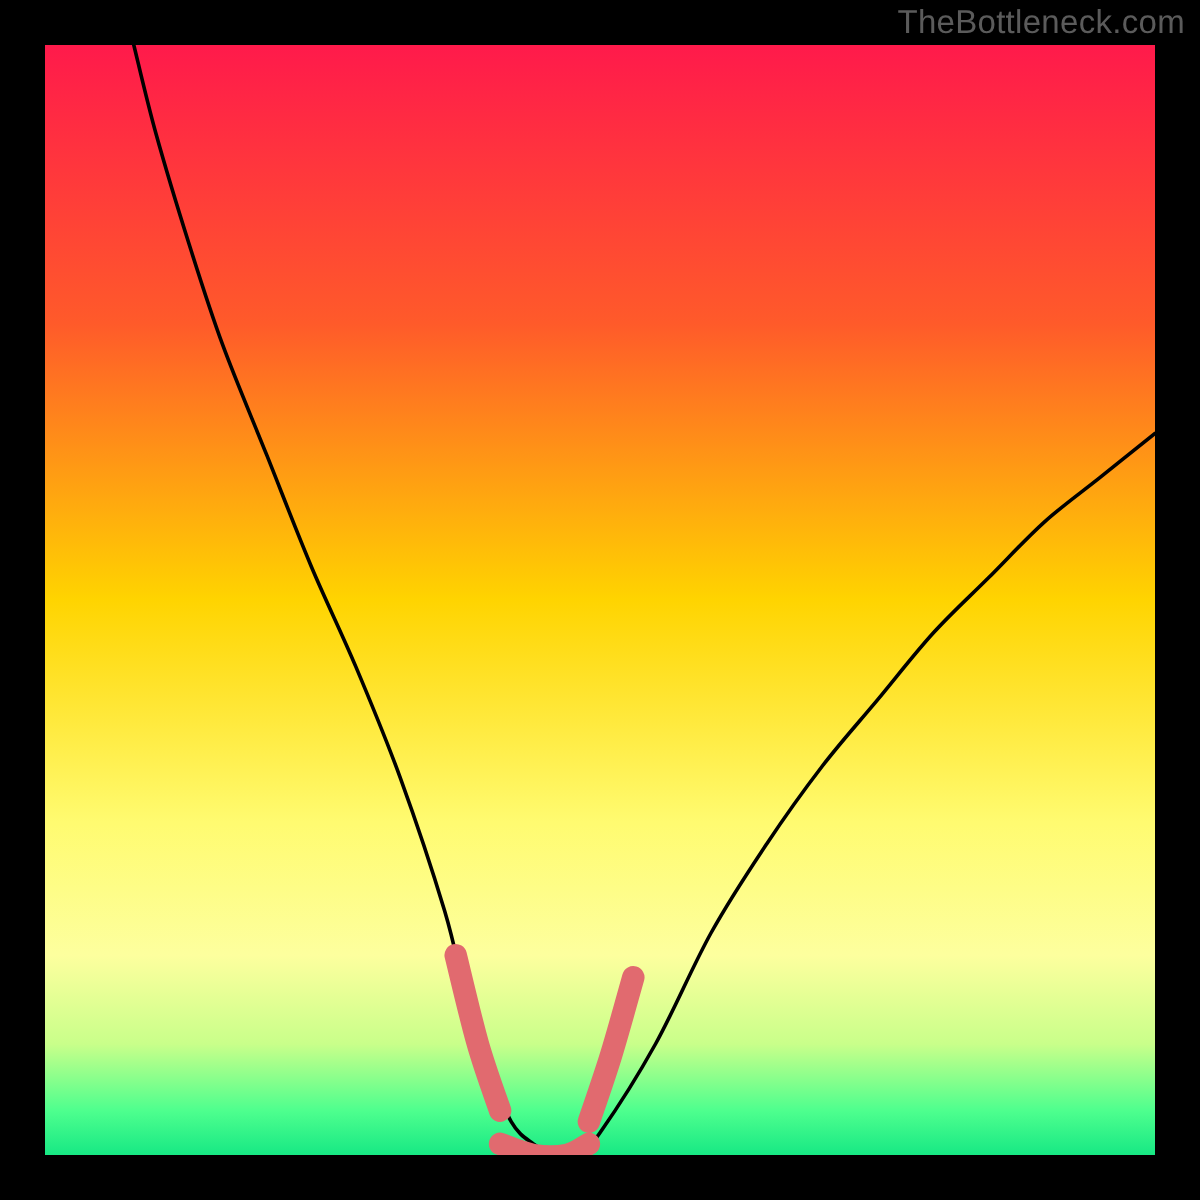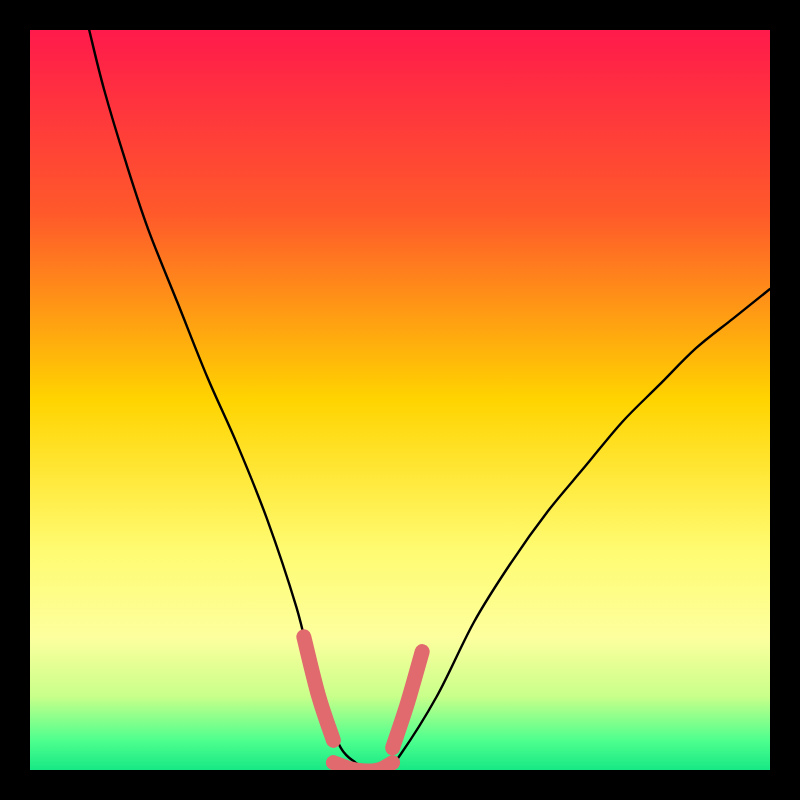--- a/index.html
+++ b/index.html
@@ -43,20 +43,21 @@
     left: 0; top: 0;
     width: 740px;
     height: 740px;
   }
 </style>
 </head>
 <body>
 
 <div class="outer">
 
+  <div class="watermark">TheBottleneck.com</div>
 
   <div class="plot-area">
 
     <svg class="gradient" viewBox="0 0 740 740" preserveAspectRatio="none">
       <defs>
         <linearGradient id="grad" x1="0" y1="0" x2="0" y2="1">
             <stop offset="0%" stop-color="#ff1a4b"></stop>
             <stop offset="25%" stop-color="#ff5a2a"></stop>
             <stop offset="50%" stop-color="#ffd400"></stop>
             <stop offset="70%" stop-color="#fffb70"></stop>

